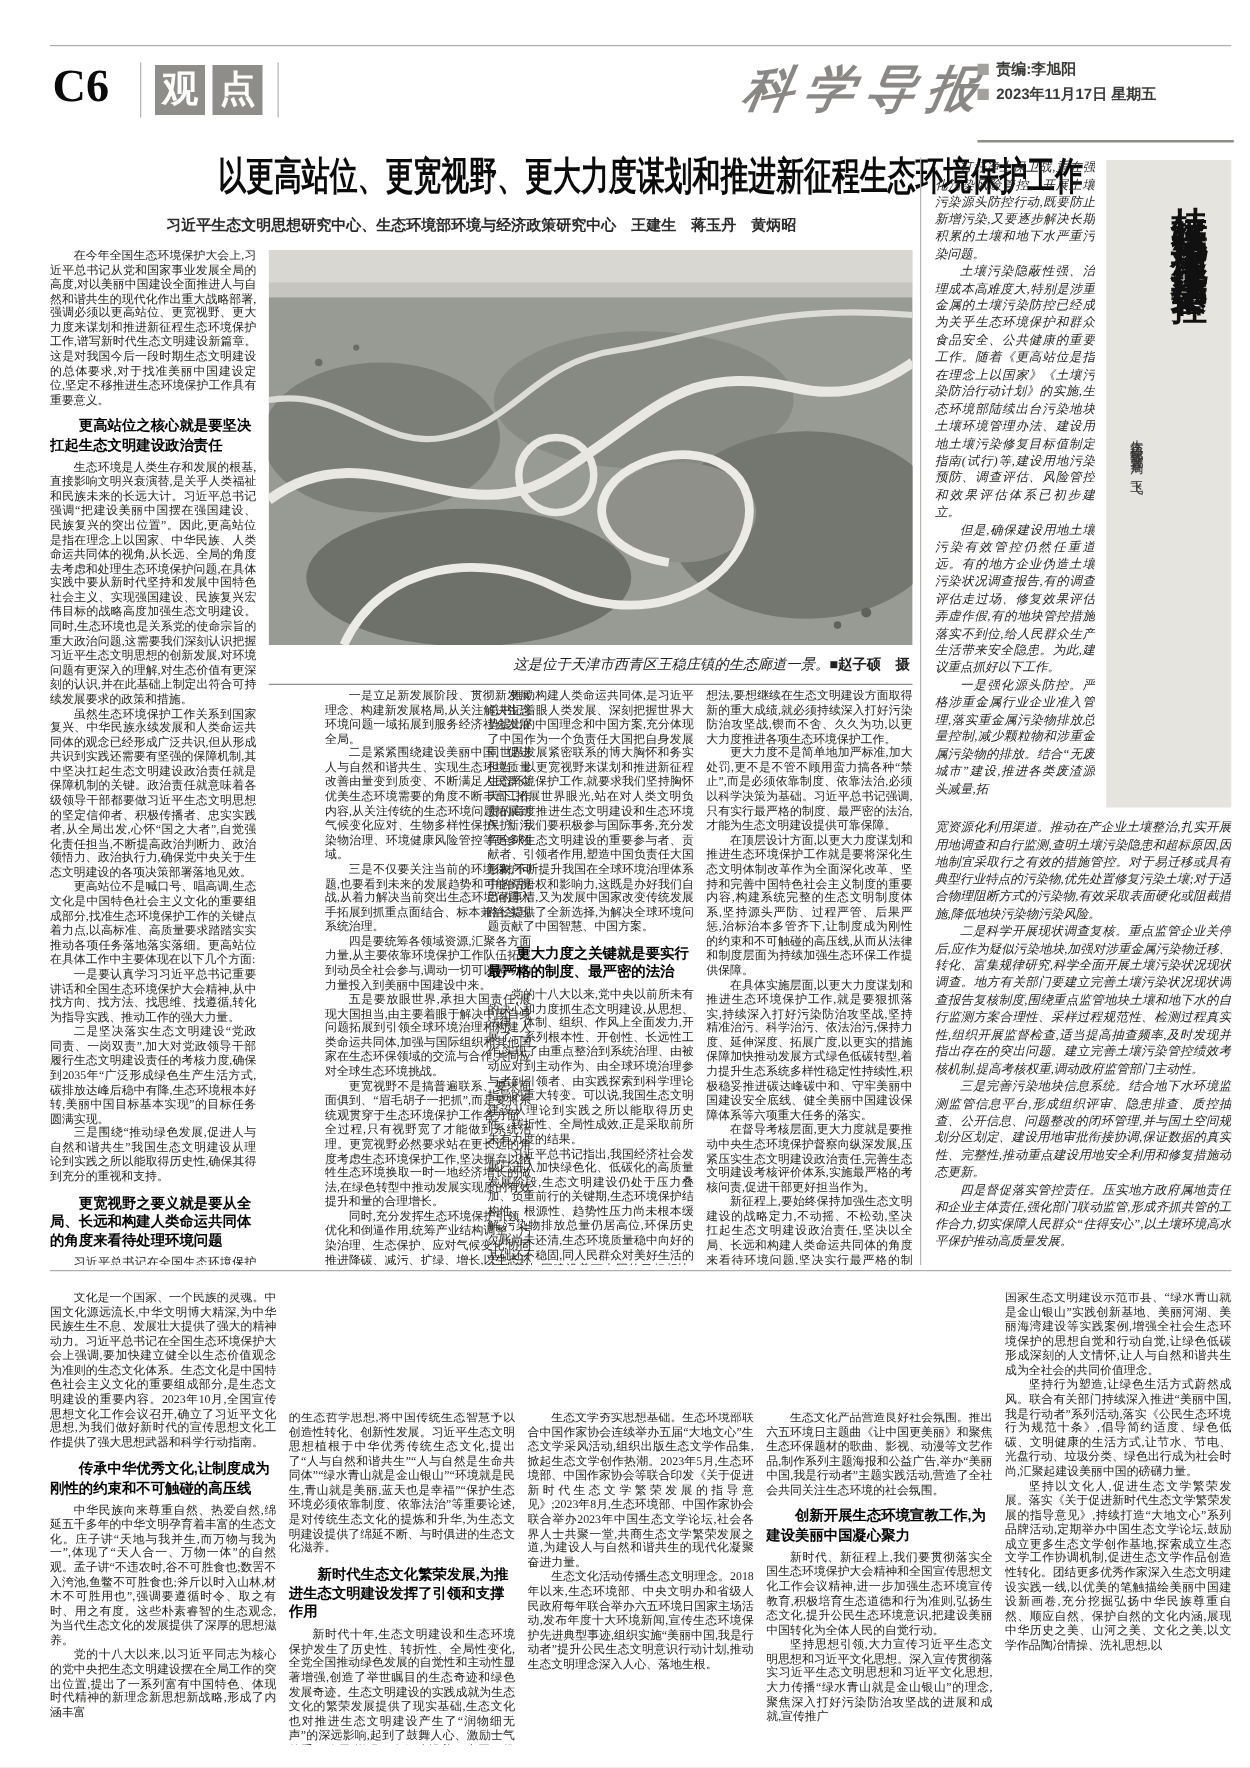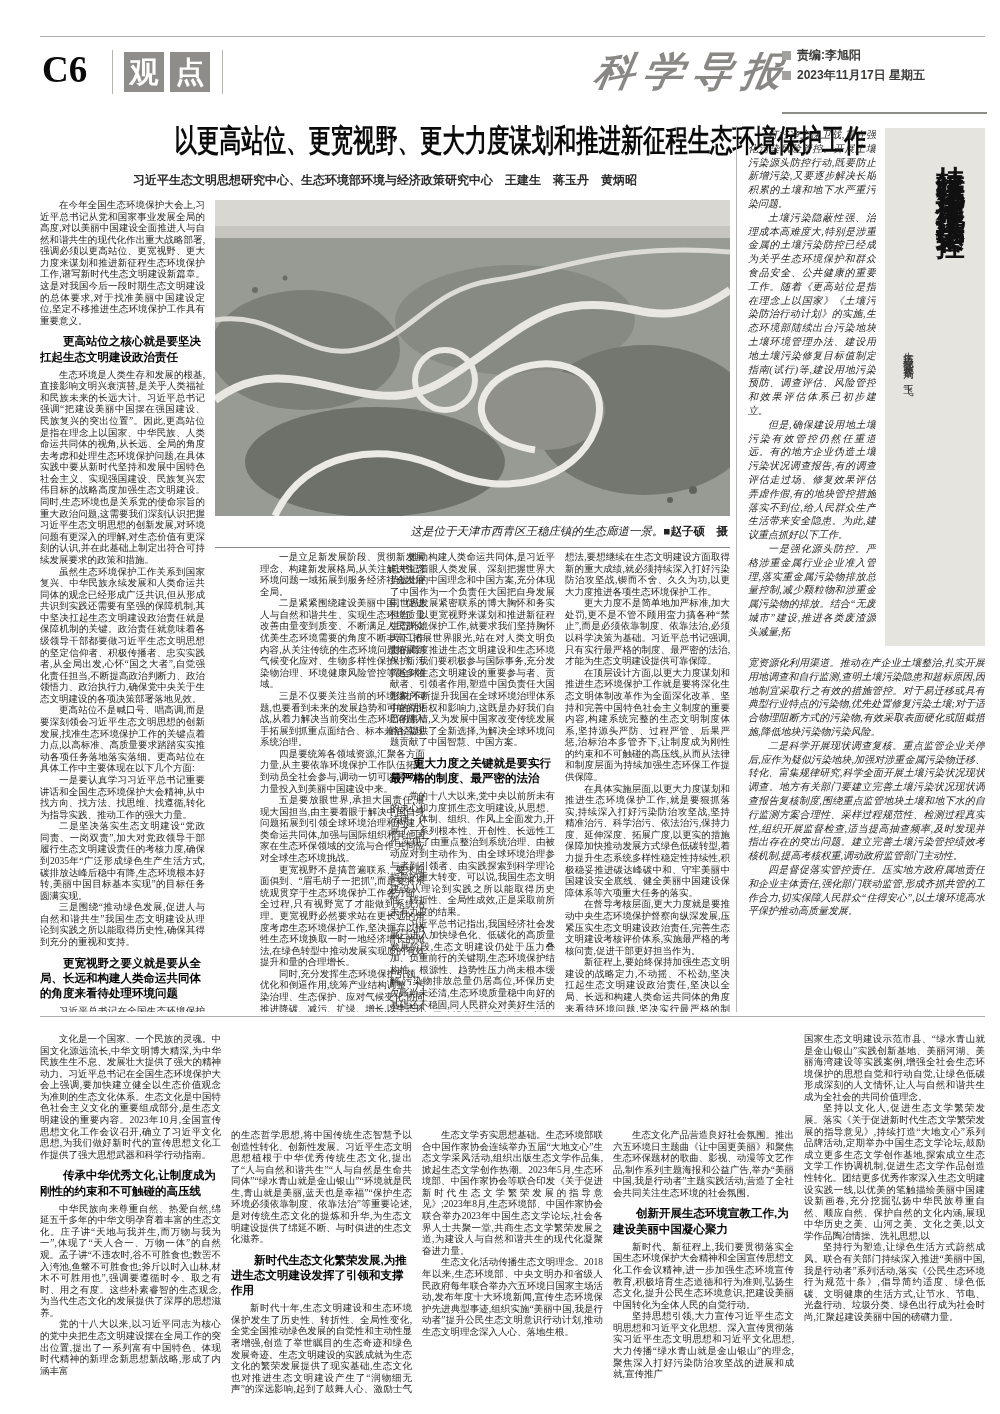--- a/index.html
+++ b/index.html
@@ -111,21 +111,21 @@
   </div>
   <div class="abs caption" style="left:215px; top:518px; width:515px;">
     <span>这是位于天津市西青区王稳庄镇的生态廊道一景。</span><span class="credit">■赵子硕　摄</span>
   </div>
 
   <div class="abs col" style="left:40px;  top:200px; width:165px; height:812px;">
       <p class="para">在今年全国生态环境保护大会上,习近平总书记从党和国家事业发展全局的高度,对以美丽中国建设全面推进人与自然和谐共生的现代化作出重大战略部署,强调必须以更高站位、更宽视野、更大力度来谋划和推进新征程生态环境保护工作,谱写新时代生态文明建设新篇章。这是对我国今后一段时期生态文明建设的总体要求,对于找准美丽中国建设定位,坚定不移推进生态环境保护工作具有重要意义。</p>
       <h3 class="subhead">更高站位之核心就是要坚决扛起生态文明建设政治责任</h3>
       <p class="para">生态环境是人类生存和发展的根基,直接影响文明兴衰演替,是关乎人类福祉和民族未来的长远大计。习近平总书记强调“把建设美丽中国摆在强国建设、民族复兴的突出位置”。因此,更高站位是指在理念上以国家、中华民族、人类命运共同体的视角,从长远、全局的角度去考虑和处理生态环境保护问题,在具体实践中要从新时代坚持和发展中国特色社会主义、实现强国建设、民族复兴宏伟目标的战略高度加强生态文明建设。同时,生态环境也是关系党的使命宗旨的重大政治问题,这需要我们深刻认识把握习近平生态文明思想的创新发展,对环境问题有更深入的理解,对生态价值有更深刻的认识,并在此基础上制定出符合可持续发展要求的政策和措施。</p>
       <p class="para">虽然生态环境保护工作关系到国家复兴、中华民族永续发展和人类命运共同体的观念已经形成广泛共识,但从形成共识到实践还需要有坚强的保障机制,其中坚决扛起生态文明建设政治责任就是保障机制的关键。政治责任就意味着各级领导干部都要做习近平生态文明思想的坚定信仰者、积极传播者、忠实实践者,从全局出发,心怀“国之大者”,自觉强化责任担当,不断提高政治判断力、政治领悟力、政治执行力,确保党中央关于生态文明建设的各项决策部署落地见效。</p>
-      <p class="para">更高站位不是喊口号、唱高调,而是要深刻领会习近平生态文明思想的创新发展,找准生态环境保护工作的关键点着力点,以高标准、高质量要求踏踏实实推动各项任务落地落实落细。更高站位在具体工作中主要体现在以下几个方面:</p>
+      <p class="para">更高站位不是喊口号、唱高调,生态文化是中国特色社会主义文化的重要组成部分,找准生态环境保护工作的关键点着力点,以高标准、高质量要求踏踏实实推动各项任务落地落实落细。更高站位在具体工作中主要体现在以下几个方面:</p>
       <p class="para">一是要认真学习习近平总书记重要讲话和全国生态环境保护大会精神,从中找方向、找方法、找思维、找遵循,转化为指导实践、推动工作的强大力量。</p>
       <p class="para">二是坚决落实生态文明建设“党政同责、一岗双责”,加大对党政领导干部履行生态文明建设责任的考核力度,确保到2035年“广泛形成绿色生产生活方式,碳排放达峰后稳中有降,生态环境根本好转,美丽中国目标基本实现”的目标任务圆满实现。</p>
       <p class="para">三是围绕“推动绿色发展,促进人与自然和谐共生”我国生态文明建设从理论到实践之所以能取得历史性,确保其得到充分的重视和支持。</p>
       <h3 class="subhead">更宽视野之要义就是要从全局、长远和构建人类命运共同体的角度来看待处理环境问题</h3>
       <p class="para">习近平总书记在全国生态环境保护大会上的重要讲话深刻阐述了“四个重大转变”“五个重大关系”“六项重大任务”“一个重大要求”,对全面推进美丽中国建设的战略任务和重大举措进行了系统部署。落实这些要求和部署,我们必须以更宽视野来谋划和推进新征程生态环境保护工作。更宽视野主要体现在以下方面:</p>
     </div>
   <div class="abs col" style="left:215px; top:552px; width:165px; height:460px;margin-left:45px;">
       <p class="para">一是立足新发展阶段、贯彻新发展理念、构建新发展格局,从关注解决生态环境问题一域拓展到服务经济社会发展全局。</p>
       <p class="para">二是紧紧围绕建设美丽中国、促进人与自然和谐共生、实现生态环境质量改善由量变到质变、不断满足人民群众优美生态环境需要的角度不断丰富工作内容,从关注传统的生态环境问题拓展到气候变化应对、生物多样性保护、新污染物治理、环境健康风险管控等更多领域。</p>
       <p class="para">三是不仅要关注当前的环境保护问题,也要看到未来的发展趋势和可能的挑战,从着力解决当前突出生态环境问题入手拓展到抓重点面结合、标本兼治,实现系统治理。</p>
@@ -156,20 +156,21 @@
       <p class="para">但是,确保建设用地土壤污染有效管控仍然任重道远。有的地方企业伪造土壤污染状况调查报告,有的调查评估走过场、修复效果评估弄虚作假,有的地块管控措施落实不到位,给人民群众生产生活带来安全隐患。为此,建议重点抓好以下工作。</p>
       <p class="para">一是强化源头防控。严格涉重金属行业企业准入管理,落实重金属污染物排放总量控制,减少颗粒物和涉重金属污染物的排放。结合“无废城市”建设,推进各类废渣源头减量,拓</p>
     </div>
   <div class="sb-titlebox" style="left:885px; top:128px; width:100px; height:518px;">
     <div class="sb-title">持续强化建设用地土壤污染管控</div>
     <div class="sb-byline">生态环境部华北督察局　王飞</div>
   </div>
   <div class="abs kcol" style="left:748px; top:656px; width:237px; height:356px;">
       <p class="para cont">宽资源化利用渠道。推动在产企业土壤整治,扎实开展用地调查和自行监测,查明土壤污染隐患和超标原因,因地制宜采取行之有效的措施管控。对于易迁移或具有典型行业特点的污染物,优先处置修复污染土壤;对于适合物理阻断方式的污染物,有效采取表面硬化或阻截措施,降低地块污染物污染风险。</p>
       <p class="para">二是科学开展现状调查复核。重点监管企业关停后,应作为疑似污染地块,加强对涉重金属污染物迁移、转化、富集规律研究,科学全面开展土壤污染状况现状调查。地方有关部门要建立完善土壤污染状况现状调查报告复核制度,围绕重点监管地块土壤和地下水的自行监测方案合理性、采样过程规范性、检测过程真实性,组织开展监督检查,适当提高抽查频率,及时发现并指出存在的突出问题。建立完善土壤污染管控绩效考核机制,提高考核权重,调动政府监管部门主动性。</p>
+      <p class="para">三是完善污染地块信息系统。结合地下水环境监测监管信息平台,形成组织评审、隐患排查、质控抽查、公开信息、问题整改的闭环管理,并与国土空间规划分区划定、建设用地审批衔接协调,保证数据的真实性、完整性,推动重点建设用地安全利用和修复措施动态更新。</p>
       <p class="para">四是督促落实管控责任。压实地方政府属地责任和企业主体责任,强化部门联动监管,形成齐抓共管的工作合力,切实保障人民群众“住得安心”,以土壤环境高水平保护推动高质量发展。</p>
     </div>
 
   <div class="rule-h" style="top:1016px; left:40px; width:945px;"></div>
 
 
   <div class="abs col" style="left:40px;  top:1034px; width:181px; height:362px;">
       <p class="para">文化是一个国家、一个民族的灵魂。中国文化源远流长,中华文明博大精深,为中华民族生生不息、发展壮大提供了强大的精神动力。习近平总书记在全国生态环境保护大会上强调,要加快建立健全以生态价值观念为准则的生态文化体系。生态文化是中国特色社会主义文化的重要组成部分,是生态文明建设的重要内容。2023年10月,全国宣传思想文化工作会议召开,确立了习近平文化思想,为我们做好新时代的宣传思想文化工作提供了强大思想武器和科学行动指南。</p>
       <h3 class="subhead">传承中华优秀文化,让制度成为刚性的约束和不可触碰的高压线</h3>
       <p class="para">中华民族向来尊重自然、热爱自然,绵延五千多年的中华文明孕育着丰富的生态文化。庄子讲“天地与我并生,而万物与我为一”,体现了“天人合一、万物一体”的自然观。孟子讲“不违农时,谷不可胜食也;数罟不入洿池,鱼鳖不可胜食也;斧斤以时入山林,材木不可胜用也”,强调要遵循时令、取之有时、用之有度。这些朴素睿智的生态观念,为当代生态文化的发展提供了深厚的思想滋养。</p>
@@ -185,17 +186,17 @@
       <p class="para">生态文化活动传播生态文明理念。2018年以来,生态环境部、中央文明办和省级人民政府每年联合举办六五环境日国家主场活动,发布年度十大环境新闻,宣传生态环境保护先进典型事迹,组织实施“美丽中国,我是行动者”提升公民生态文明意识行动计划,推动生态文明理念深入人心、落地生根。</p>
     </div>
   <div class="abs col" style="left:613px; top:1130px; width:181px; height:266px;">
       <p class="para">生态文化产品营造良好社会氛围。推出六五环境日主题曲《让中国更美丽》和聚焦生态环保题材的歌曲、影视、动漫等文艺作品,制作系列主题海报和公益广告,举办“美丽中国,我是行动者”主题实践活动,营造了全社会共同关注生态环境的社会氛围。</p>
       <h3 class="subhead">创新开展生态环境宣教工作,为建设美丽中国凝心聚力</h3>
       <p class="para">新时代、新征程上,我们要贯彻落实全国生态环境保护大会精神和全国宣传思想文化工作会议精神,进一步加强生态环境宣传教育,积极培育生态道德和行为准则,弘扬生态文化,提升公民生态环境意识,把建设美丽中国转化为全体人民的自觉行动。</p>
       <p class="para">坚持思想引领,大力宣传习近平生态文明思想和习近平文化思想。深入宣传贯彻落实习近平生态文明思想和习近平文化思想,大力传播“绿水青山就是金山银山”的理念,聚焦深入打好污染防治攻坚战的进展和成就,宣传推广</p>
     </div>
   <div class="abs col" style="left:804px; top:1034px; width:181px; height:362px;">
       <p class="para cont">国家生态文明建设示范市县、“绿水青山就是金山银山”实践创新基地、美丽河湖、美丽海湾建设等实践案例,增强全社会生态环境保护的思想自觉和行动自觉,让绿色低碳形成深刻的人文情怀,让人与自然和谐共生成为全社会的共同价值理念。</p>
+      <p class="para">坚持行为塑造,让绿色生活方式蔚然成风。联合有关部门持续深入推进“美丽中国,我是行动者”系列活动,落实《公民生态环境行为规范十条》,倡导简约适度、绿色低碳、文明健康的生活方式,让节水、节电、光盘行动、垃圾分类、绿色出行成为社会时尚,汇聚起建设美丽中国的磅礴力量。</p>
       <p class="para">坚持以文化人,促进生态文学繁荣发展。落实《关于促进新时代生态文学繁荣发展的指导意见》,持续打造“大地文心”系列品牌活动,定期举办中国生态文学论坛,鼓励成立更多生态文学创作基地,探索成立生态文学工作协调机制,促进生态文学作品创造性转化。团结更多优秀作家深入生态文明建设实践一线,以优美的笔触描绘美丽中国建设新画卷,充分挖掘弘扬中华民族尊重自然、顺应自然、保护自然的文化内涵,展现中华历史之美、山河之美、文化之美,以文学作品陶冶情操、洗礼思想,以</p>
-      <p class="para">坚持行为塑造,让绿色生活方式蔚然成风。联合有关部门持续深入推进“美丽中国,我是行动者”系列活动,落实《公民生态环境行为规范十条》,倡导简约适度、绿色低碳、文明健康的生活方式,让节水、节电、光盘行动、垃圾分类、绿色出行成为社会时尚,汇聚起建设美丽中国的磅礴力量。</p>
     </div>
 
 </div>
 
 </body></html>

